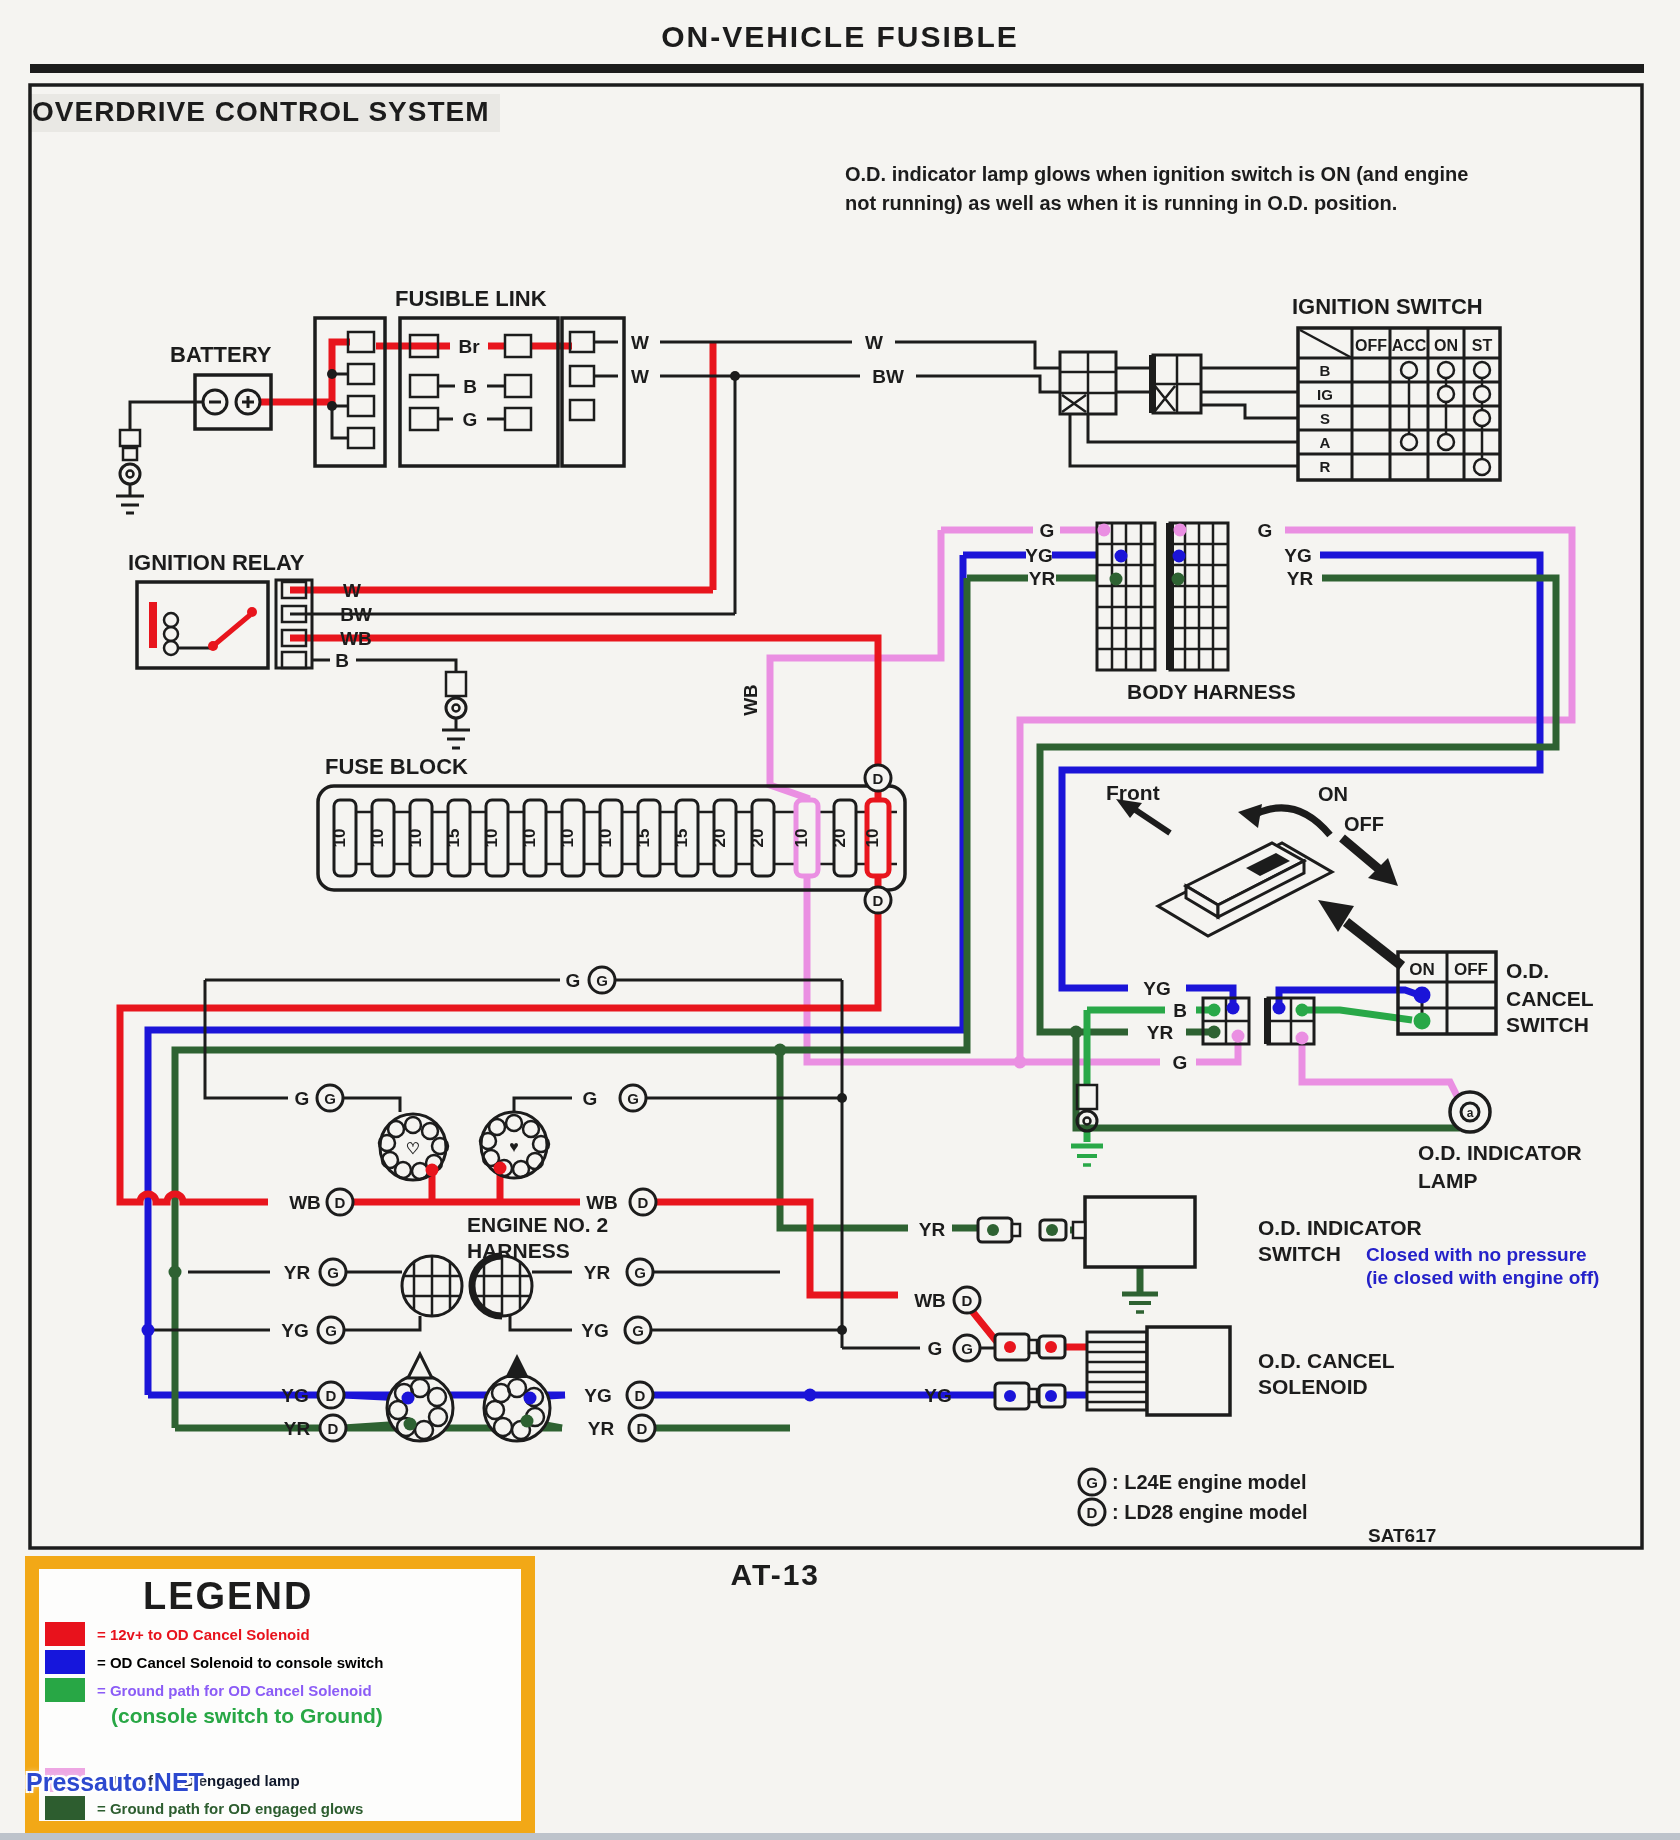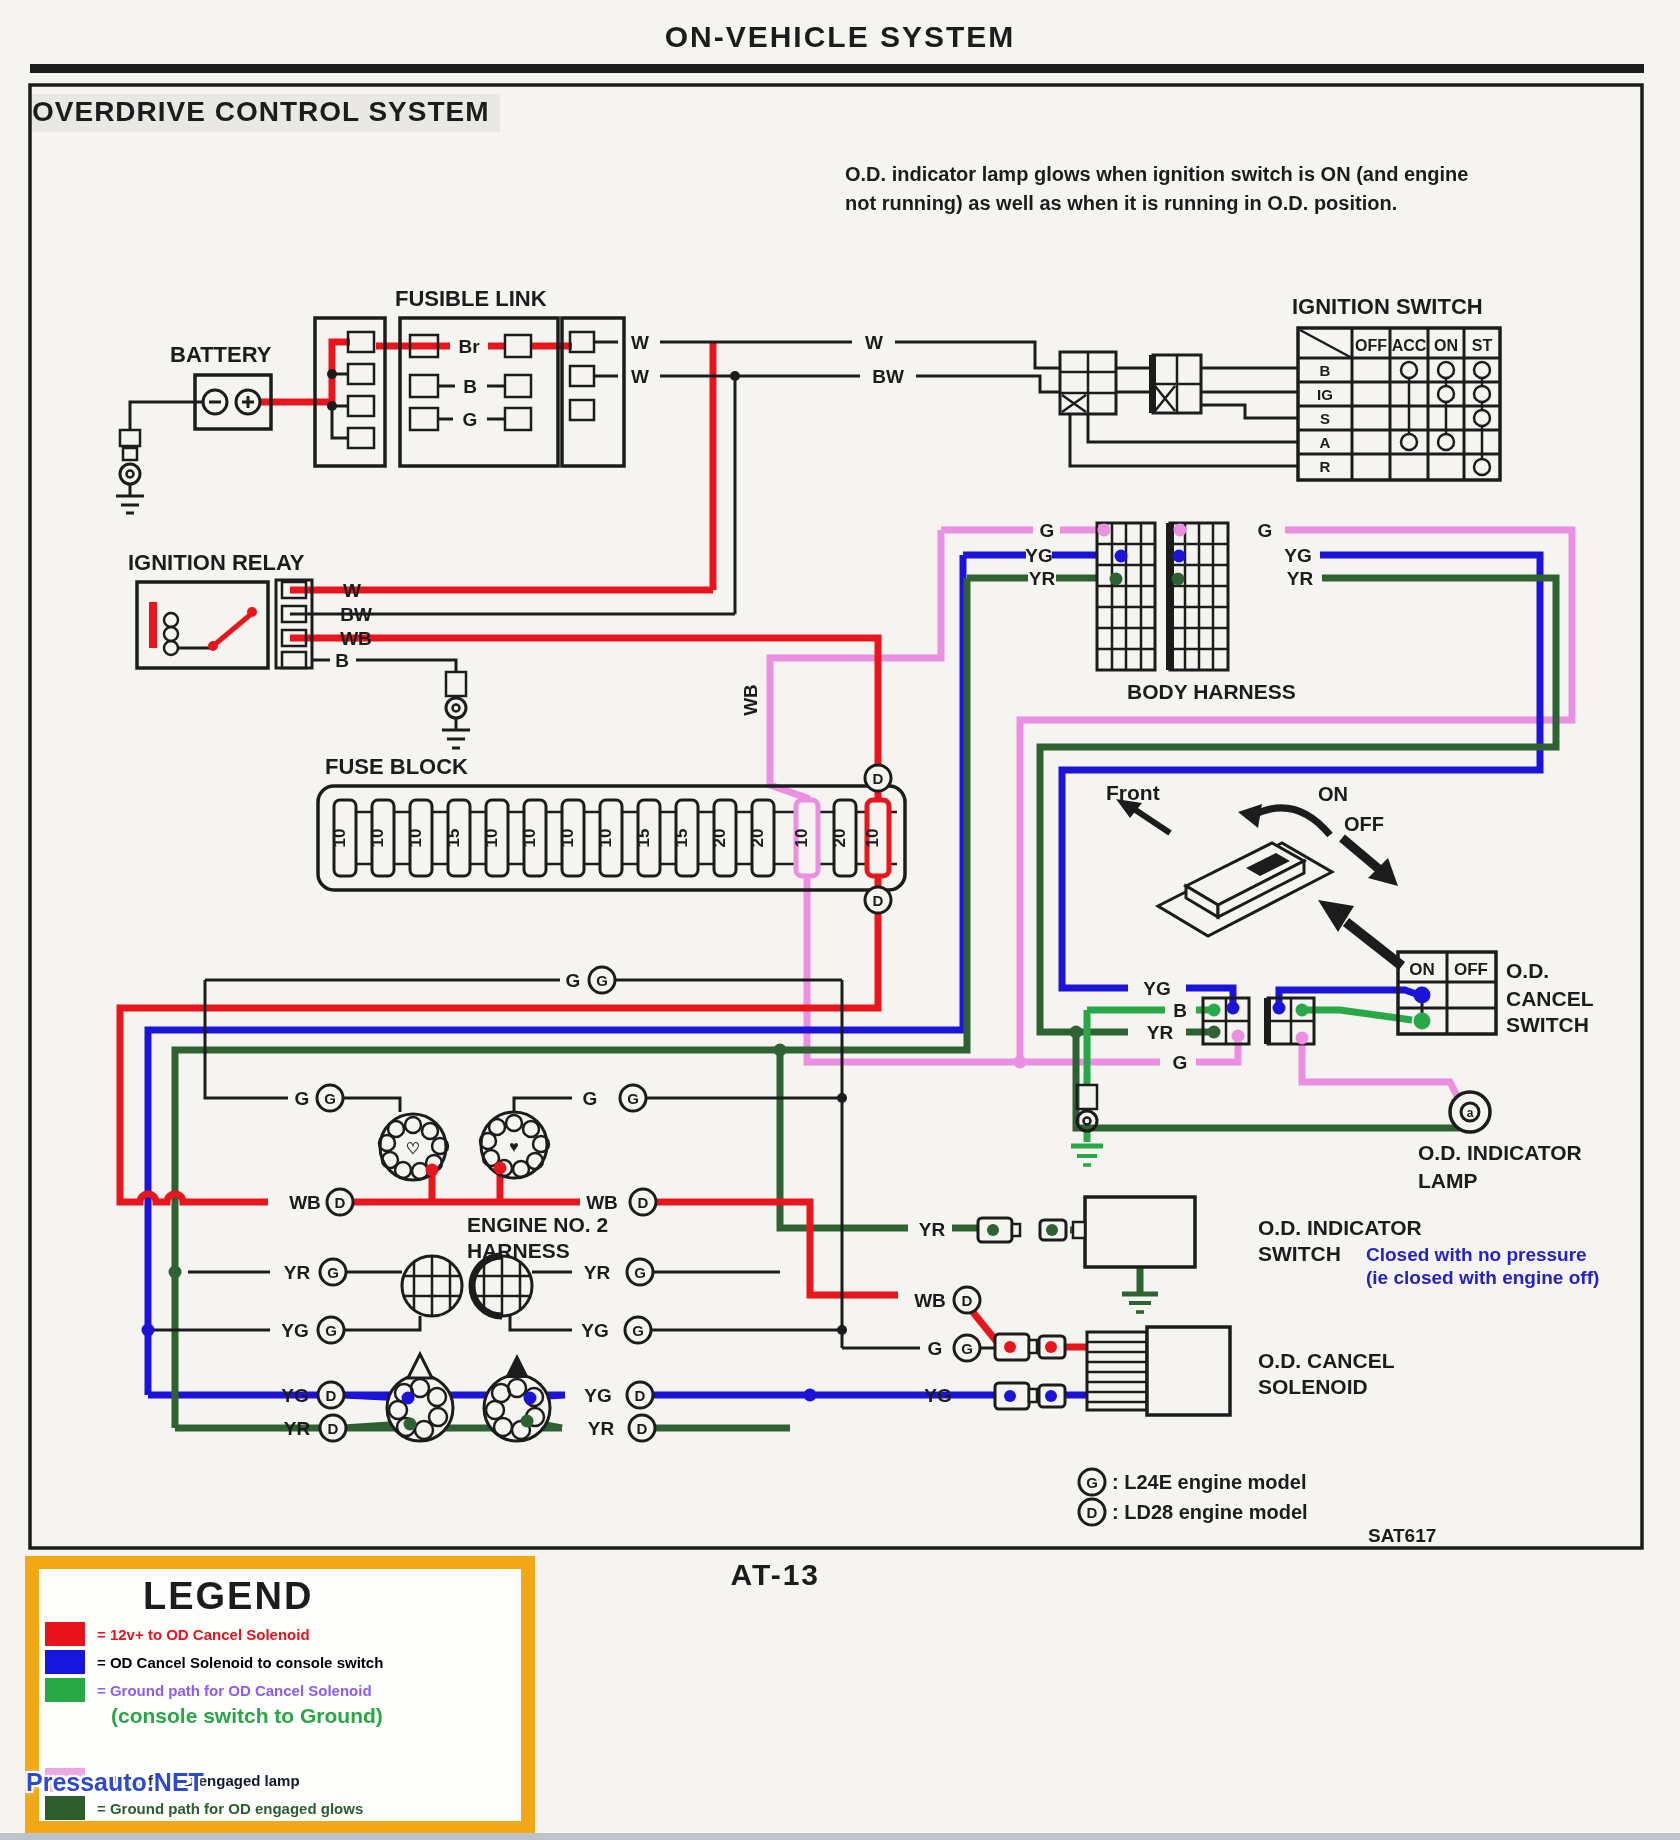--- a/index.html
+++ b/index.html
@@ -35,21 +35,21 @@
   .t15{font-size:15px;} .t16{font-size:16px;} .t17{font-size:17px;} .t19{font-size:19px;}
   .t20{font-size:20px;} .t21{font-size:21px;} .t22{font-size:22px;}
   .mid{text-anchor:middle;}
   .ann{fill:var(--c-ann,#2421c9);font-size:19px;}
 </style>
 </head>
 <body>
 
 <div id="page">
 
-  <div id="title" class="abs">ON-VEHICLE SYSTEM</div>
+  <div id="title" class="abs">ON-VEHICLE FUSIBLE</div>
   <div id="rule" class="abs"></div>
   <div id="section" class="abs">OVERDRIVE CONTROL SYSTEM</div>
   <div id="note" class="abs">
     <div>O.D. indicator lamp glows when ignition switch is ON (and engine</div>
     <div>not running) as well as when it is running in O.D. position.</div>
   </div>
 
   <svg class="abs" style="top:0;left:0" width="1680" height="1840" viewBox="0 0 1680 1840">
 
     <rect x="30" y="85" width="1612" height="1463" class="k2"></rect>

